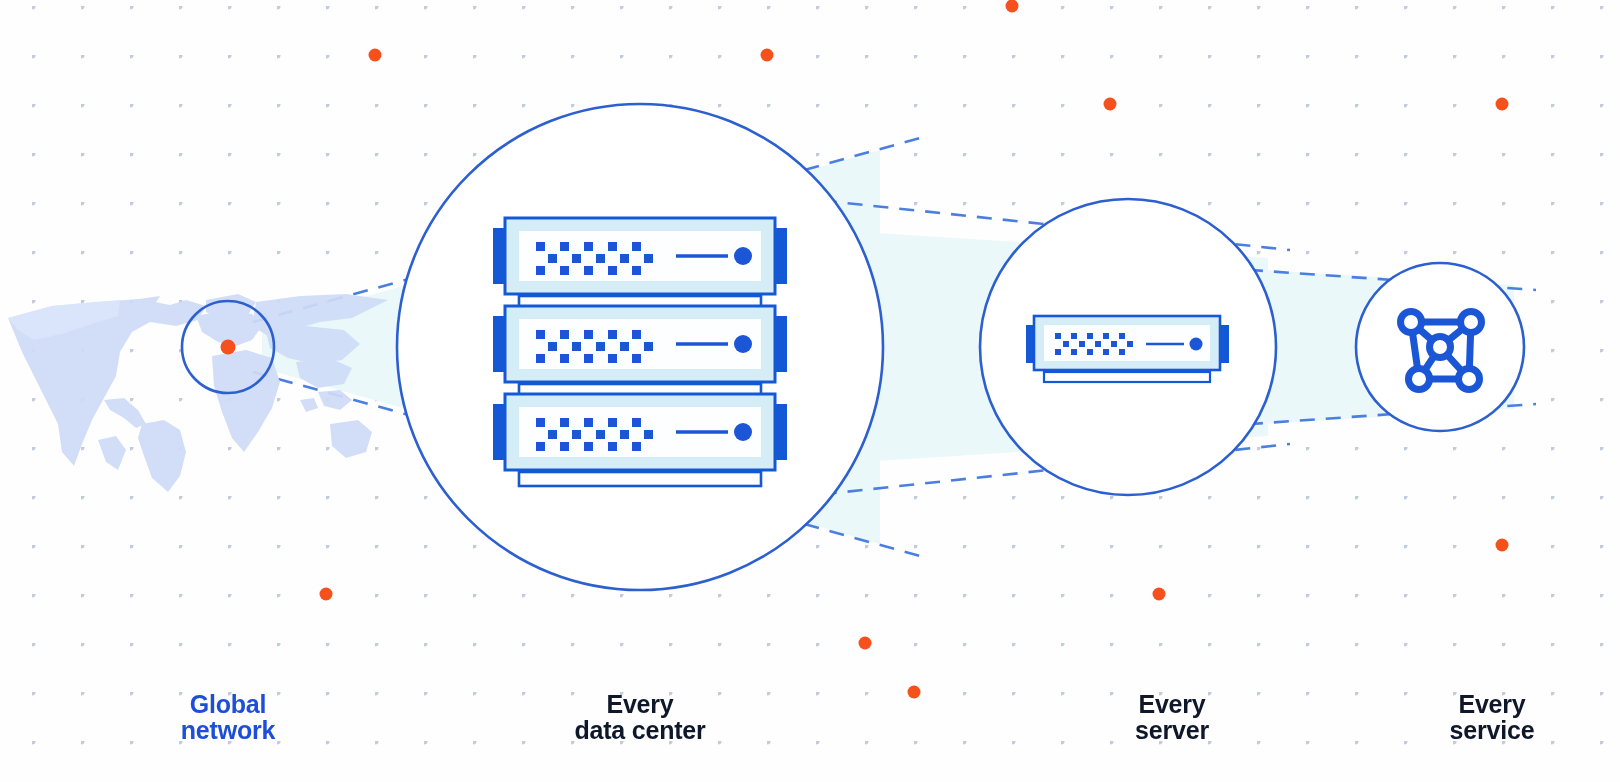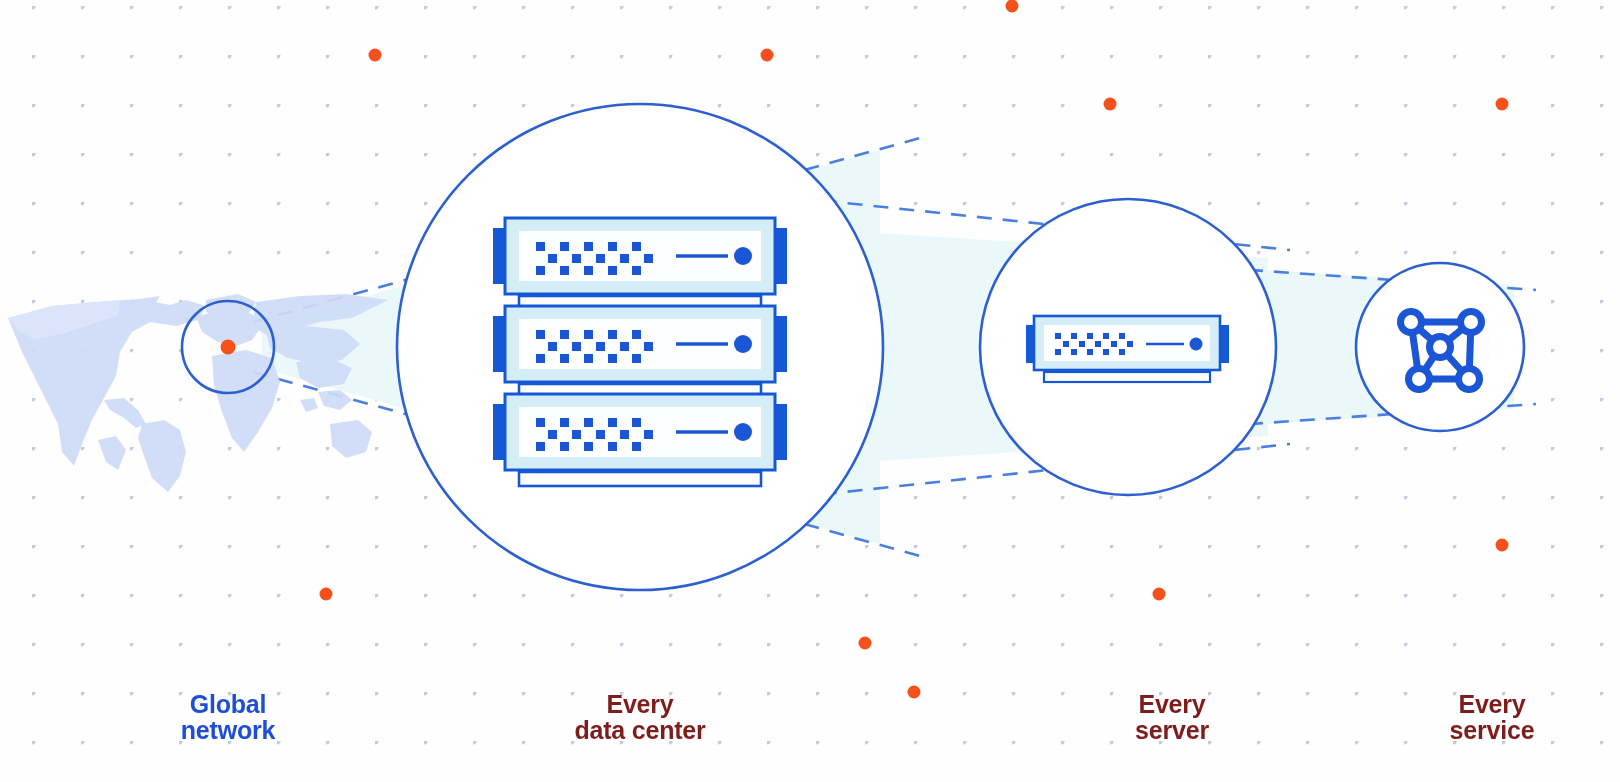--- a/index.html
+++ b/index.html
@@ -29,21 +29,21 @@
     position: absolute;
     text-align: center;
     font-size: 25px;
     font-weight: 700;
     line-height: 1.02;
     letter-spacing: -0.2px;
     white-space: pre;
     pointer-events: none;
   }
   .lbl.l1 { color: #1d4ed8; }
-  .lbl.l2, .lbl.l3, .lbl.l4 { color: #7f1d1d; }
+  .lbl.l2, .lbl.l3, .lbl.l4 { color: #0f172a; }
   #label-global   { left: 118px;  top: 692px; width: 220px; }
   #label-dc       { left: 530px;  top: 692px; width: 220px; }
   #label-server   { left: 1062px; top: 692px; width: 220px; }
   #label-service  { left: 1382px; top: 692px; width: 220px; }
 </style>
 </head>
 <body>
 
 <div id="stage">
 

